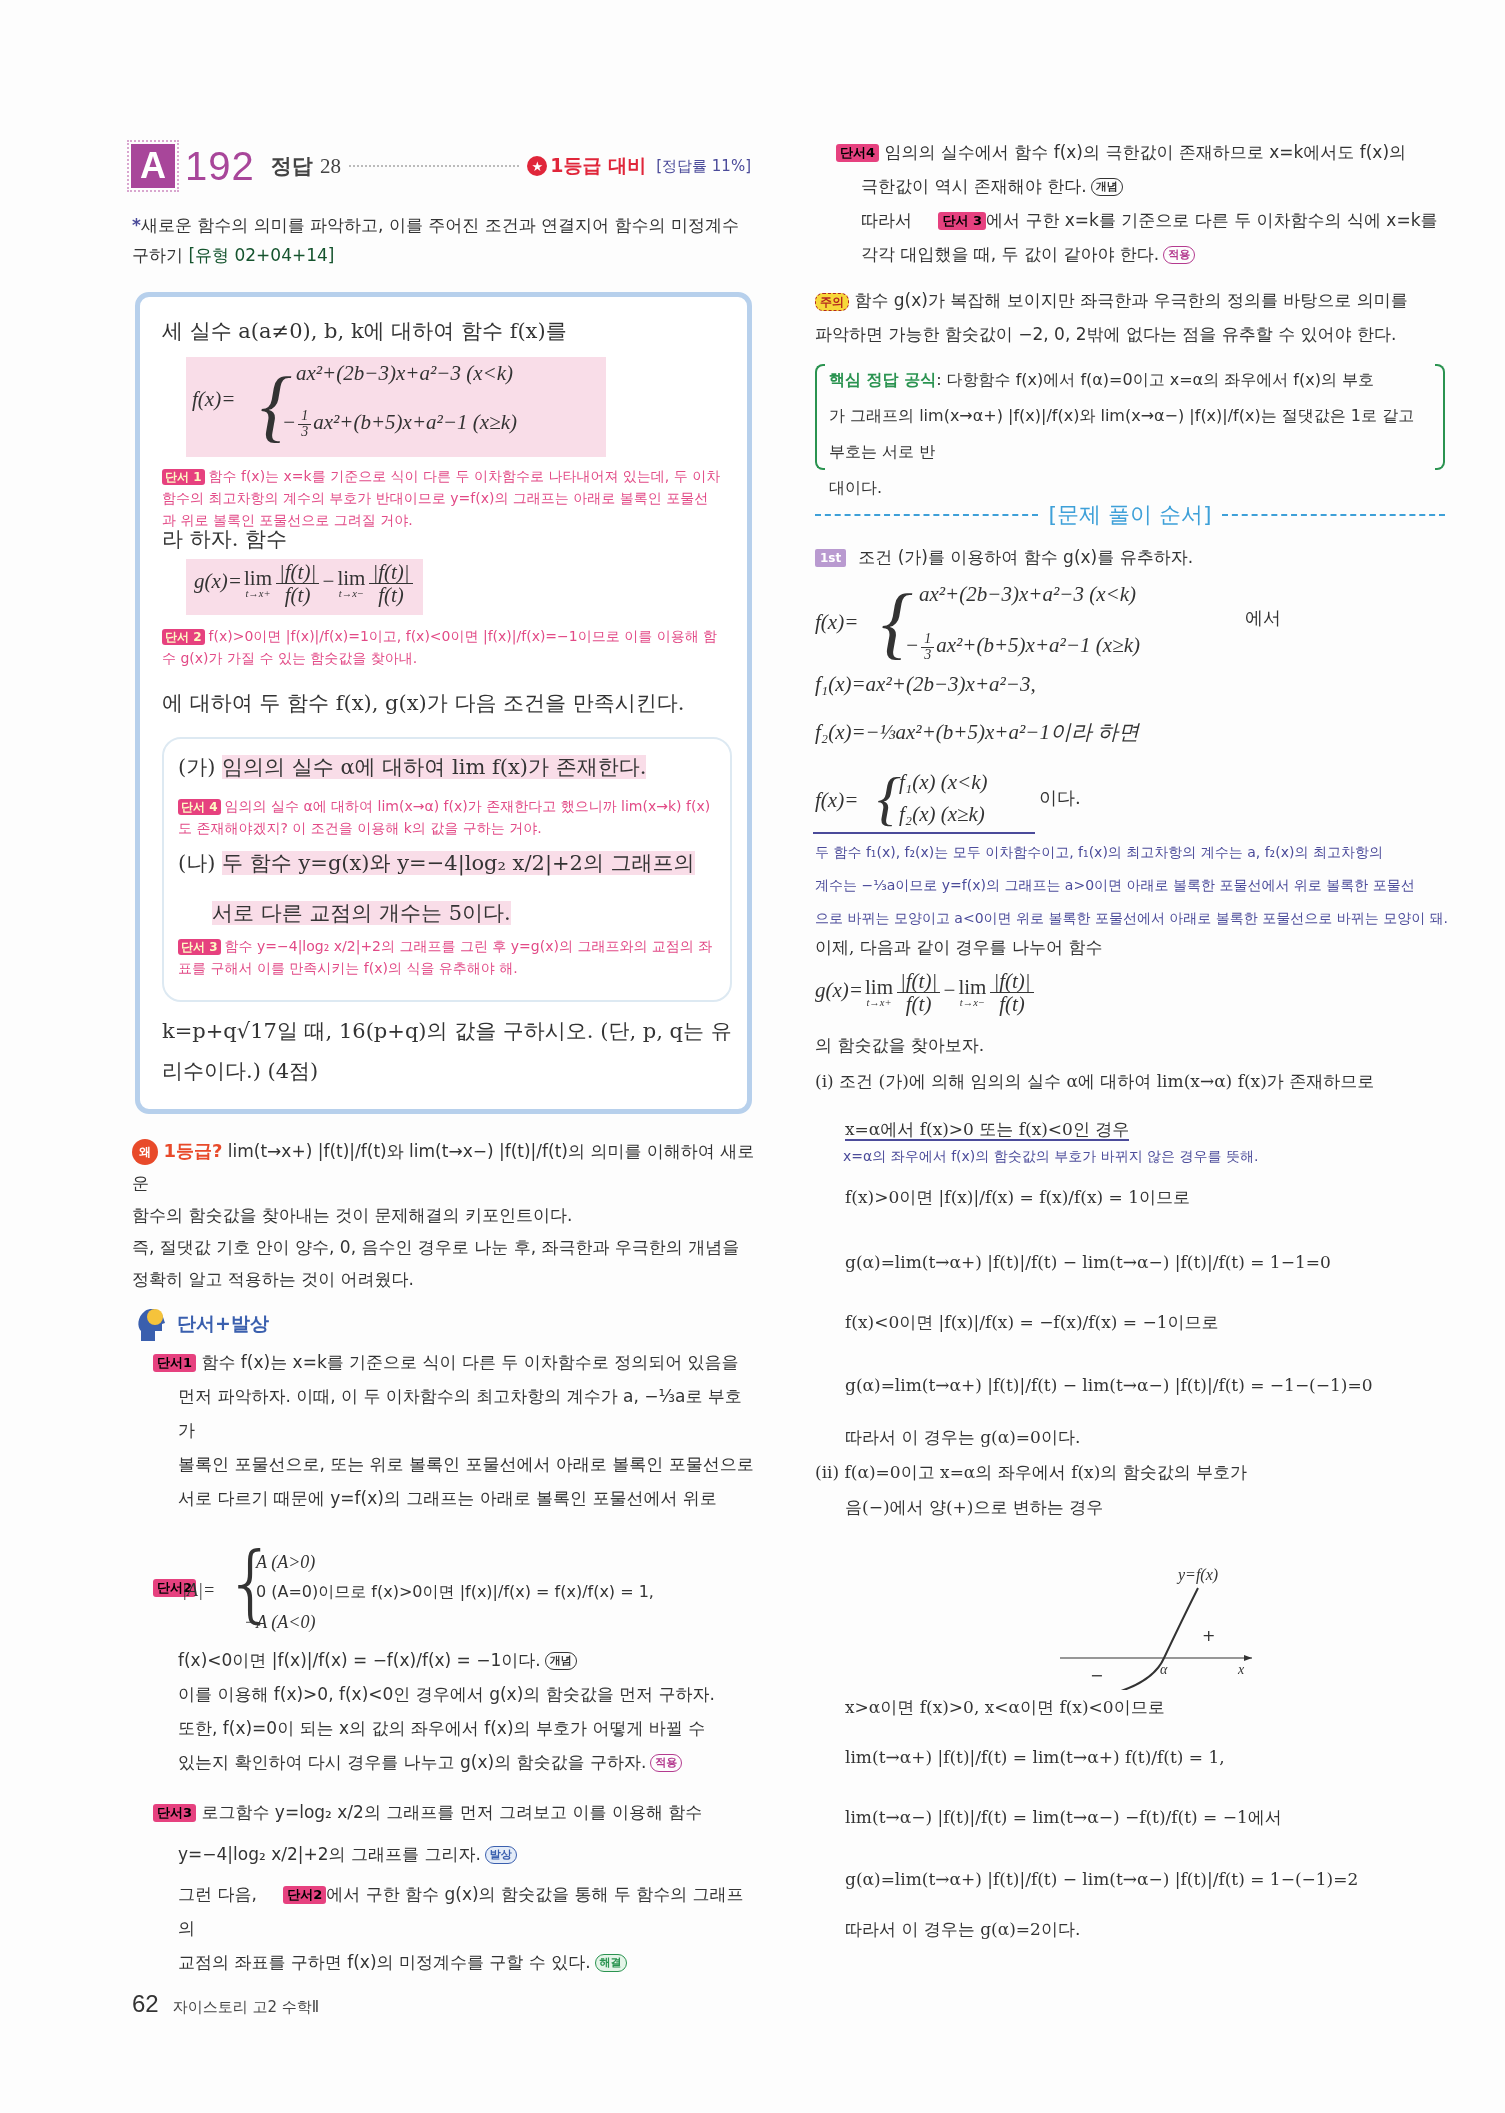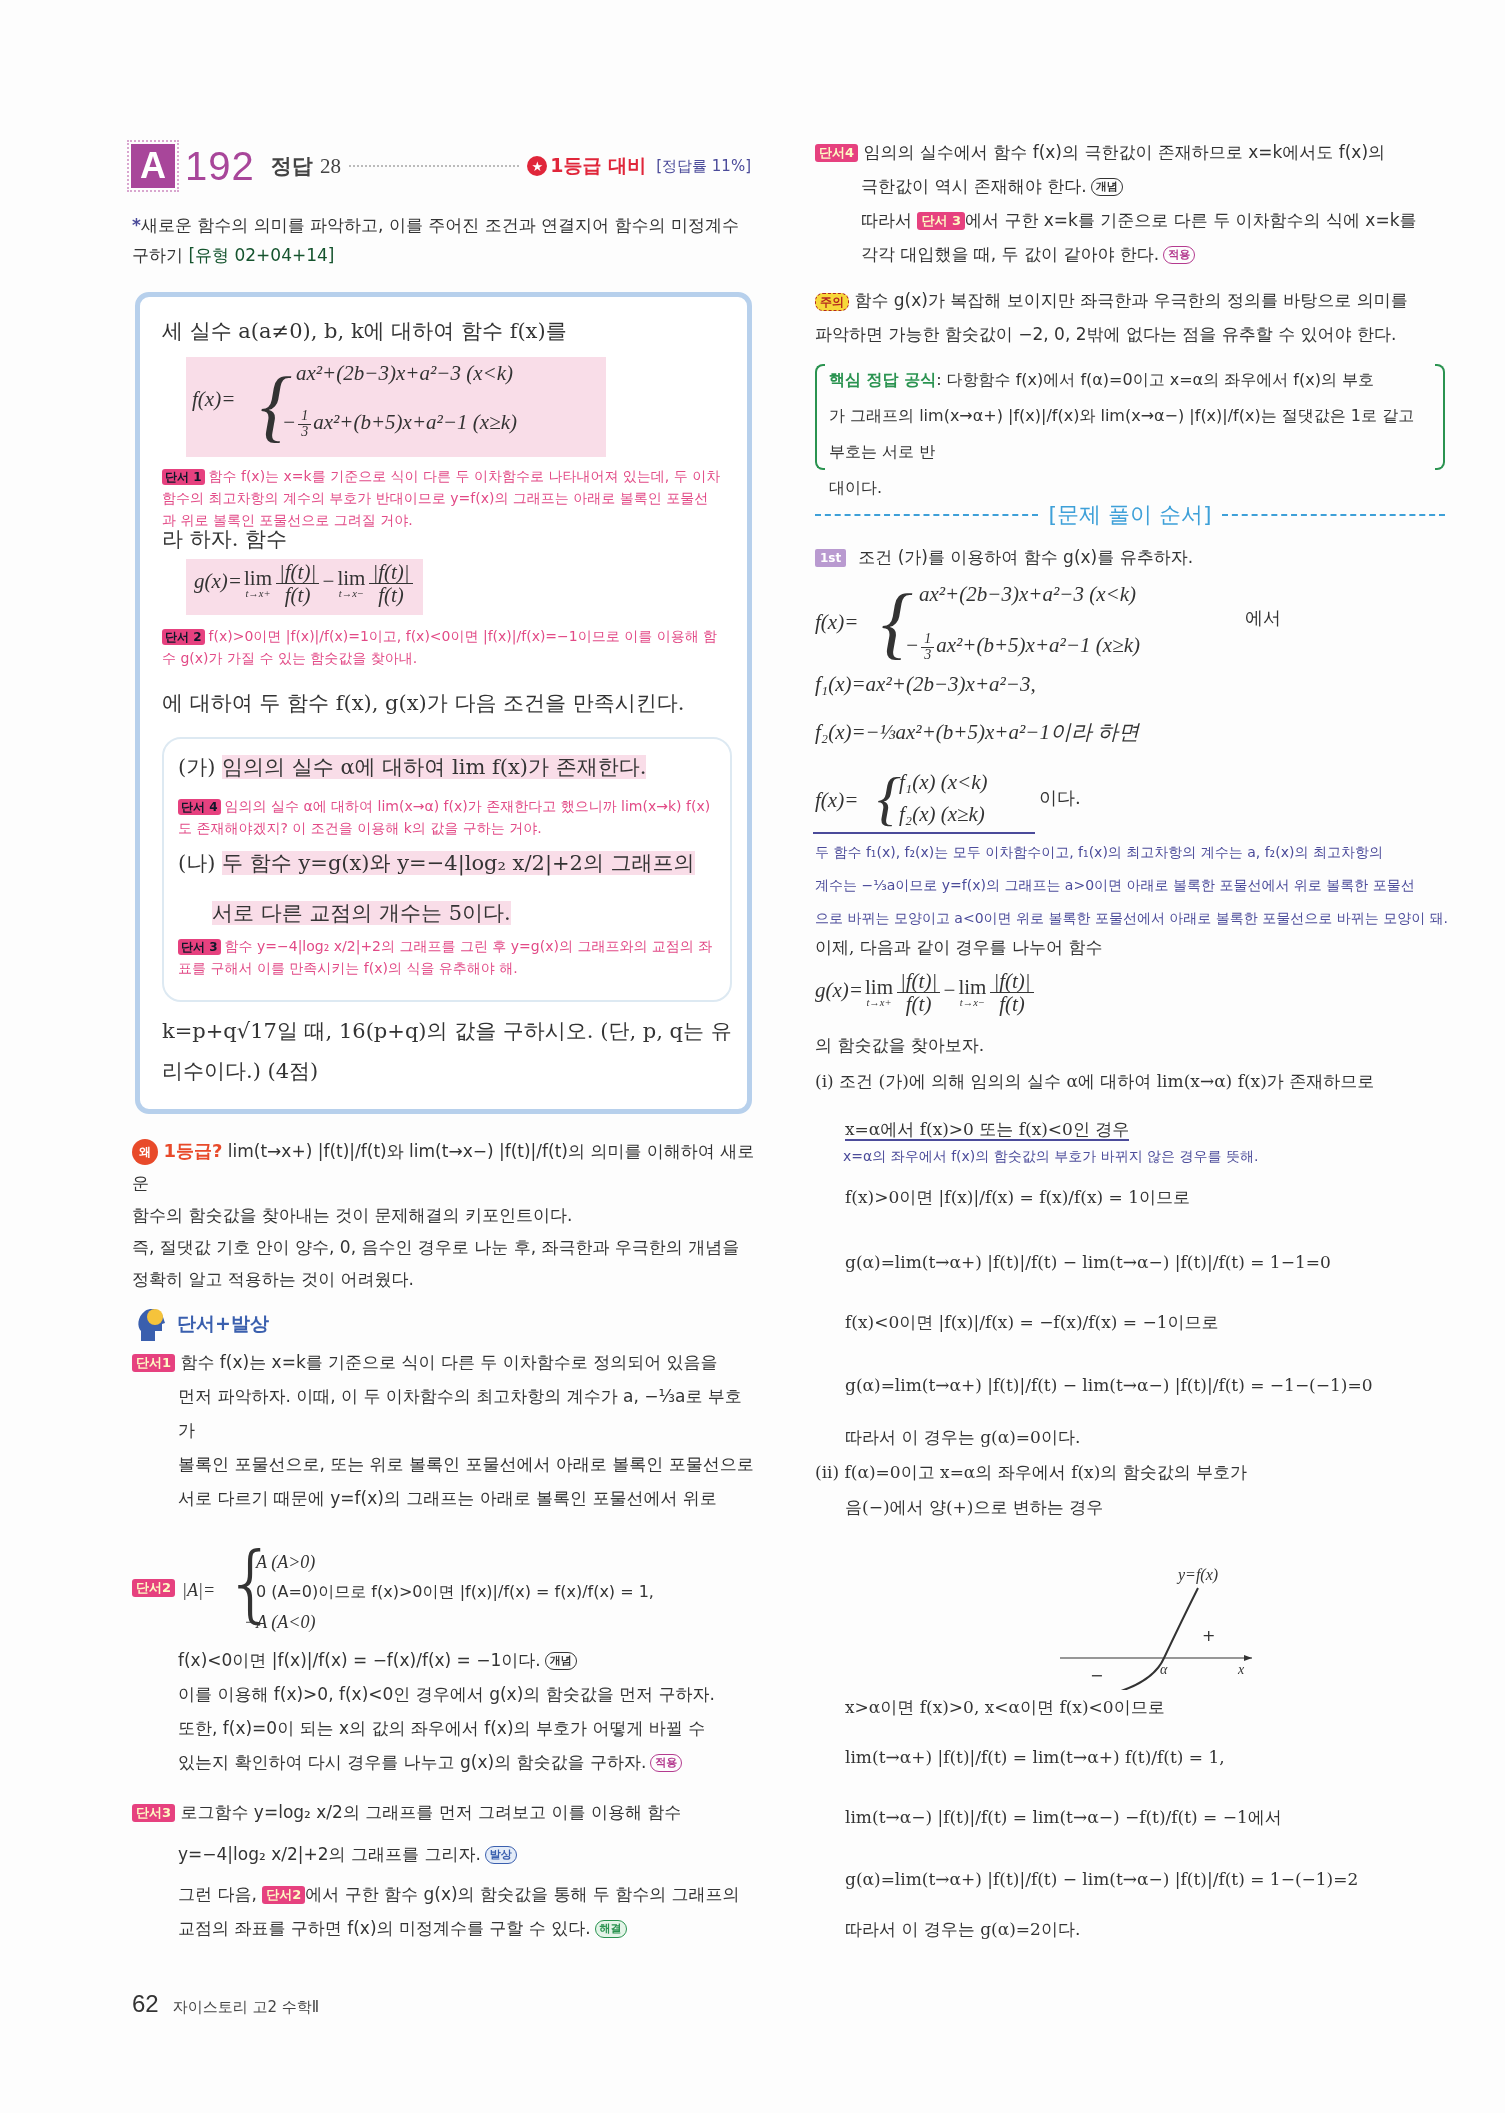--- a/index.html
+++ b/index.html
@@ -24,40 +24,40 @@
 
   .subtitle { left: 132px; top: 210px; width: 620px; font-size: 17px; line-height: 30px; color: #333; }
   .subtitle .ast { color: #4b4b9a; font-weight: bold; }
   .subtitle .type { color: #14532d; font-weight: normal; }
 
   
   .problem-box { left: 135px; top: 292px; width: 617px; height: 822px; border: 5px solid #b7d0ec; border-radius: 14px; background: #fff; }
   .pline { position: absolute; left: 22px; font-size: 21px; color: #333; white-space: nowrap; }
   .hl { background: #f9dde8; }
   .hint { position: absolute; left: 22px; font-size: 14px; color: #e24a86; line-height: 22px; }
-  .hint-tag { display: inline-block; background: #e6417f; color: #0f172a; font-size: 12px; font-weight: bold; padding: 0 3px; border-radius: 3px; margin-right: 4px; line-height: 16px; }
+  .hint-tag { display: inline-block; background: #e6417f; color: #fef9c3; font-size: 12px; font-weight: bold; padding: 0 3px; border-radius: 3px; margin-right: 4px; line-height: 16px; }
   .cond-box { position: absolute; left: 22px; top: 440px; width: 570px; height: 265px; border: 2px solid #dde9f2; border-radius: 19px; }
 
   .frac { display: inline-flex; flex-direction: column; align-items: center; vertical-align: middle; line-height: 1.05; margin: 0 2px; }
   .frac .n { border-bottom: 1px solid currentColor; padding: 0 3px; }
   .frac .d { padding: 0 3px; }
   .lim { display: inline-flex; flex-direction: column; align-items: center; vertical-align: middle; line-height: 1; margin: 0 2px; }
   .lim .sub { font-size: 0.5em; font-style: italic; }
   .brace { display: inline-block; font-size: 60px; font-weight: 100; vertical-align: middle; line-height: 1; color: #333; }
 
   
   .why { left: 132px; top: 1135px; width: 625px; font-size: 17px; line-height: 32px; color: #333; }
   .why-badge { display: inline-flex; width: 26px; height: 26px; border-radius: 50%; background: #e84a2a; color: #fff; font-size: 12px; font-weight: bold; align-items: center; justify-content: center; vertical-align: middle; }
   .why-title { color: #e84a2a; font-weight: bold; font-size: 18px; }
 
   
   .clue-head { left: 135px; top: 1305px; display: flex; align-items: center; gap: 8px; }
   .clue-title { color: #3a5fae; font-weight: bold; font-size: 19px; }
   .clue-item { position: absolute; left: 132px; width: 625px; font-size: 17px; line-height: 34px; color: #333; }
-  .clue-tag { display: inline-block; background: #e6417f; color: #fef9c3; font-size: 13px; font-weight: bold; padding: 0 4px; border-radius: 3px; line-height: 18px; vertical-align: middle; }
+  .clue-tag { display: inline-block; background: #e6417f; color: #000000; font-size: 13px; font-weight: bold; padding: 0 4px; border-radius: 3px; line-height: 18px; vertical-align: middle; margin-left: 21px; }
   .indent { padding-left: 46px; }
   .stamp { display: inline-block; border: 1.5px solid; border-radius: 10px; font-size: 11px; font-weight: bold; padding: 0 4px; line-height: 16px; vertical-align: middle; margin-left: 4px; }
   .stamp.blue { color: #3a5fae; border-color: #3a5fae; background: #e4ecf8; }
   .stamp.dark { color: #333; border-color: #333; }
   .stamp.pink { color: #b43a8f; border-color: #b43a8f; }
   .stamp.green { color: #2a9350; border-color: #2a9350; background: #e4f4e8; }
 
   .footer { left: 132px; top: 1990px; display: flex; align-items: baseline; gap: 14px; }
   .pagenum { font: 24px "Liberation Sans", sans-serif; color: #333; }
   .booktitle { font-size: 15px; color: #444; }

